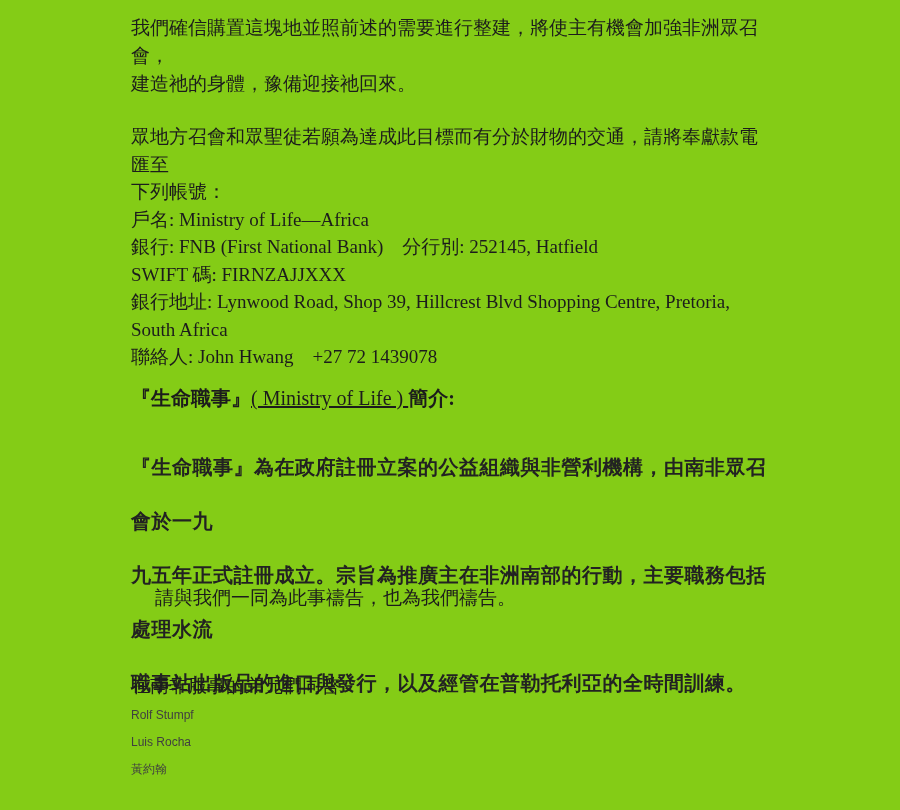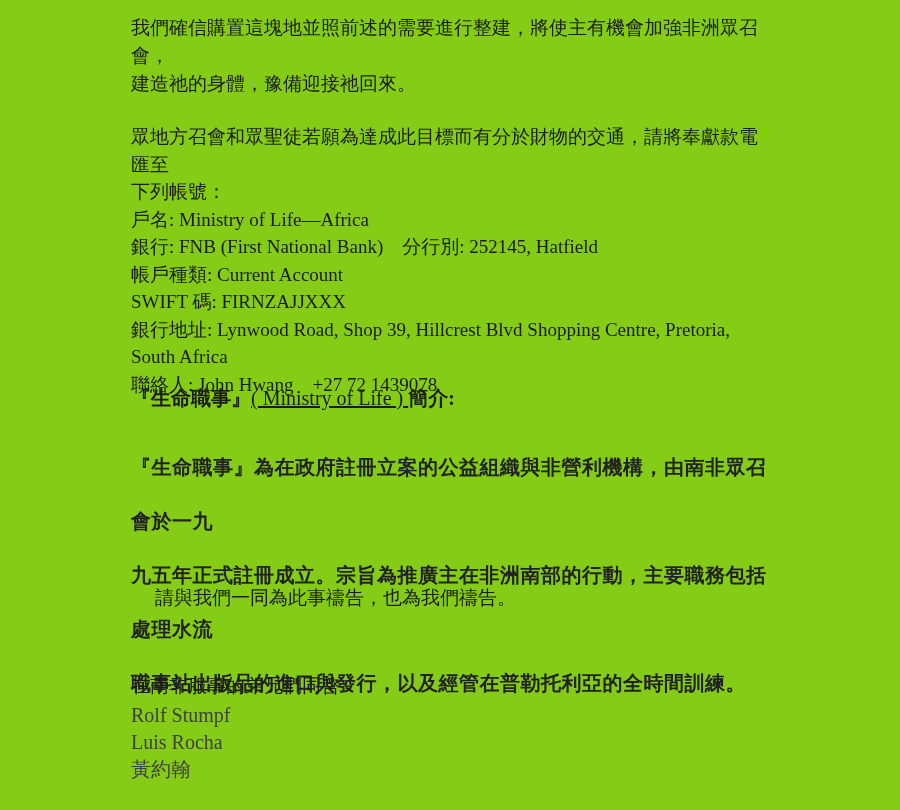--- a/index.html
+++ b/index.html
@@ -46,43 +46,42 @@
   }
   .bold-para {
     font-family: "Liberation Sans", "DejaVu Sans", sans-serif;
     font-weight: 700;
     font-size: 20px;
     line-height: 54px;
     color: #222222;
     letter-spacing: 0.5px;
   }
   .signature-list {
-    font-family: Liberation Serif, serif;
+    font-family: Liberation Sans, sans-serif;
     font-weight: 400;
-    font-size: 20px;
+    font-size: 12px;
     line-height: 27px;
     color: #404040;
   }
 </style>
 </head>
 <body>
 
 <div class="page">
 
   <div class="content-block serif-para" style="top:14px;">
     <div class="line">我們確信購置這塊地並照前述的需要進行整建，將使主有機會加強非洲眾召會，</div>
     <div class="line">建造祂的身體，豫備迎接祂回來。</div>
   </div>
 
   <div class="content-block detail-list" style="top:112px;margin-top:11px;">
     <div class="line">眾地方召會和眾聖徒若願為達成此目標而有分於財物的交通，請將奉獻款電匯至</div>
     <div class="line">下列帳號：</div>
     <div class="line">戶名: Ministry of Life—Africa</div>
     <div class="line">銀行: FNB (First National Bank)    分行別: 252145, Hatfield</div>
-    <div class="line">帳戶種類: Current Account</div>
     <div class="line">SWIFT 碼: FIRNZAJJXXX</div>
     <div class="line">銀行地址: Lynwood Road, Shop 39, Hillcrest Blvd Shopping Centre, Pretoria, South Africa</div>
     <div class="line">聯絡人: John Hwang    +27 72 1439078</div>
   </div>
 
   <div class="content-block section-heading" style="top:384px;">
     <span class="zh">『生命職事』</span><span class="en">( Ministry of Life ) </span><span class="zh">簡介:</span>
   </div>
 
   <div class="content-block bold-para" style="top:440px;">

